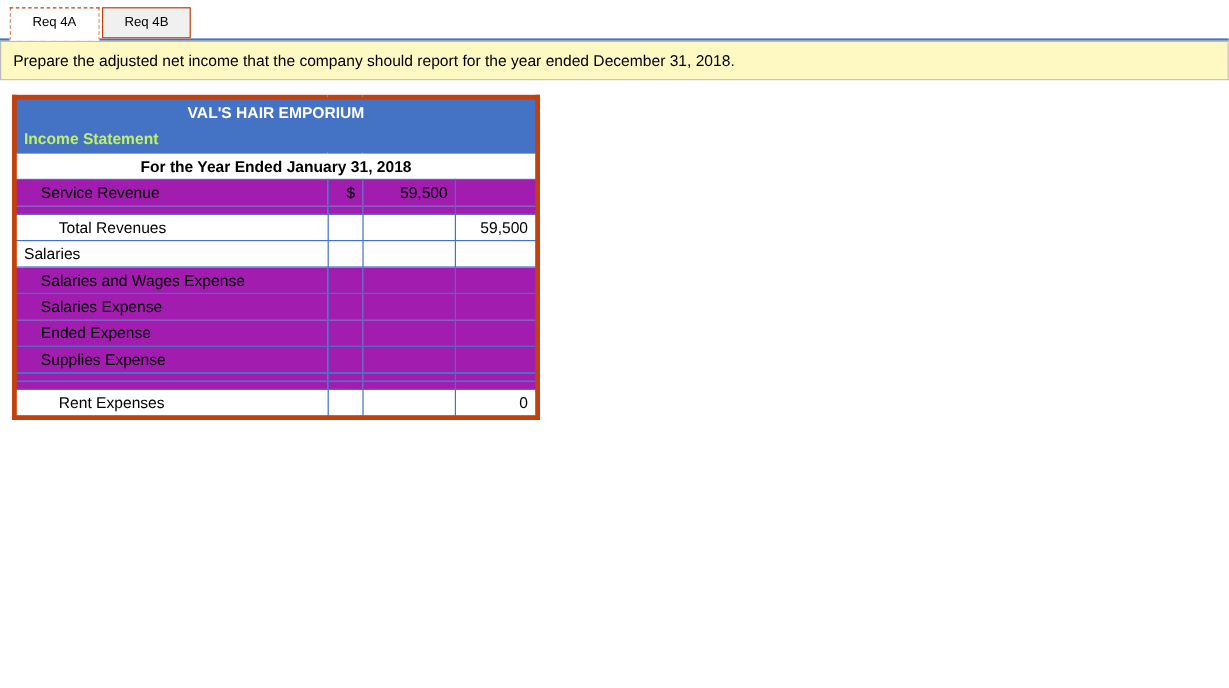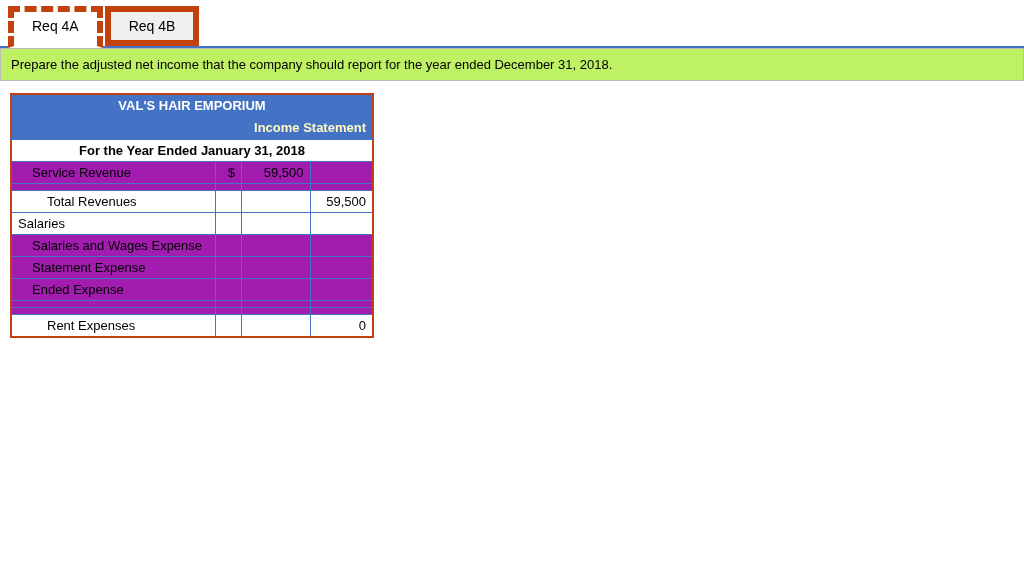--- a/index.html
+++ b/index.html
@@ -13,75 +13,75 @@
     .tabs-bar {
       display: flex;
       border-bottom: 2px solid #4472C4;
       padding-top: 6px;
       padding-left: 8px;
       background: #fff;
     }
 
     .tab {
       padding: 6px 18px;
-      border: 6px solid #c2410c;
+      border: 1px solid #c2410c;
       background: #f0f0f0;
       cursor: pointer;
       margin-right: 2px;
-      font-size: 14px;
+      font-size: 11px;
     }
 
     .tab.active {
       background: #fff;
       border-bottom: 2px solid #fff;
       margin-bottom: -2px;
       font-weight: normal;
     }
 
     .tab.dashed {
       border-style: dashed;
     }
 
     .instructions {
-      background: #bef264;
+      background: #fef9c3;
       border: 1px solid #bbb;
       padding: 8px 10px;
       font-size: 13px;
       margin: 0;
     }
 
     .statement-wrapper {
       padding: 12px 10px;
       background: #fff;
     }
 
     .statement-table {
       border-collapse: collapse;
-      width: 364px;
-      border: 2px solid #c2410c;
+      width: 440px;
+      border: 4px solid #c2410c;
     }
 
     .statement-table td, .statement-table th {
       border: 1px solid #4472C4;
       padding: 3px 6px;
       font-size: 13px;
     }
 
     .header-row td {
       background: #4472C4;
       color: #fff;
       text-align: center;
       font-weight: bold;
       border-color: #4472C4;
     }
 
     .subheader-row td {
       background: #4472C4;
-      color: #fef9c3;
-      text-align: right;
+      color: #bef264;
+      text-align: left;
       font-weight: bold;
       border-color: #4472C4;
     }
 
     .title-row td {
       text-align: center;
       font-weight: bold;
       border-top: 2px solid #4472C4;
       background: #fff;
     }
@@ -183,33 +183,39 @@
     </tr>
 
     <tr class="data-row">
       <td class="col-label indent">Salaries and Wages Expense</td>
       <td class="col-dollar"></td>
       <td class="col-amount1"></td>
       <td class="col-amount2"></td>
     </tr>
 
     <tr class="data-row">
-      <td class="col-label indent">Statement Expense</td>
+      <td class="col-label indent">Salaries Expense</td>
       <td class="col-dollar"></td>
       <td class="col-amount1"></td>
       <td class="col-amount2"></td>
     </tr>
 
     <tr class="data-row">
       <td class="col-label indent">Ended Expense</td>
       <td class="col-dollar"></td>
       <td class="col-amount1"></td>
       <td class="col-amount2"></td>
     </tr>
 
+    <tr class="data-row">
+      <td class="col-label indent">Supplies Expense</td>
+      <td class="col-dollar"></td>
+      <td class="col-amount1"></td>
+      <td class="col-amount2"></td>
+    </tr>
 
     <tr class="data-row">
       <td class="col-label indent"></td>
       <td class="col-dollar"></td>
       <td class="col-amount1"></td>
       <td class="col-amount2"></td>
     </tr>
 
     <tr class="data-row">
       <td class="col-label indent"></td>

